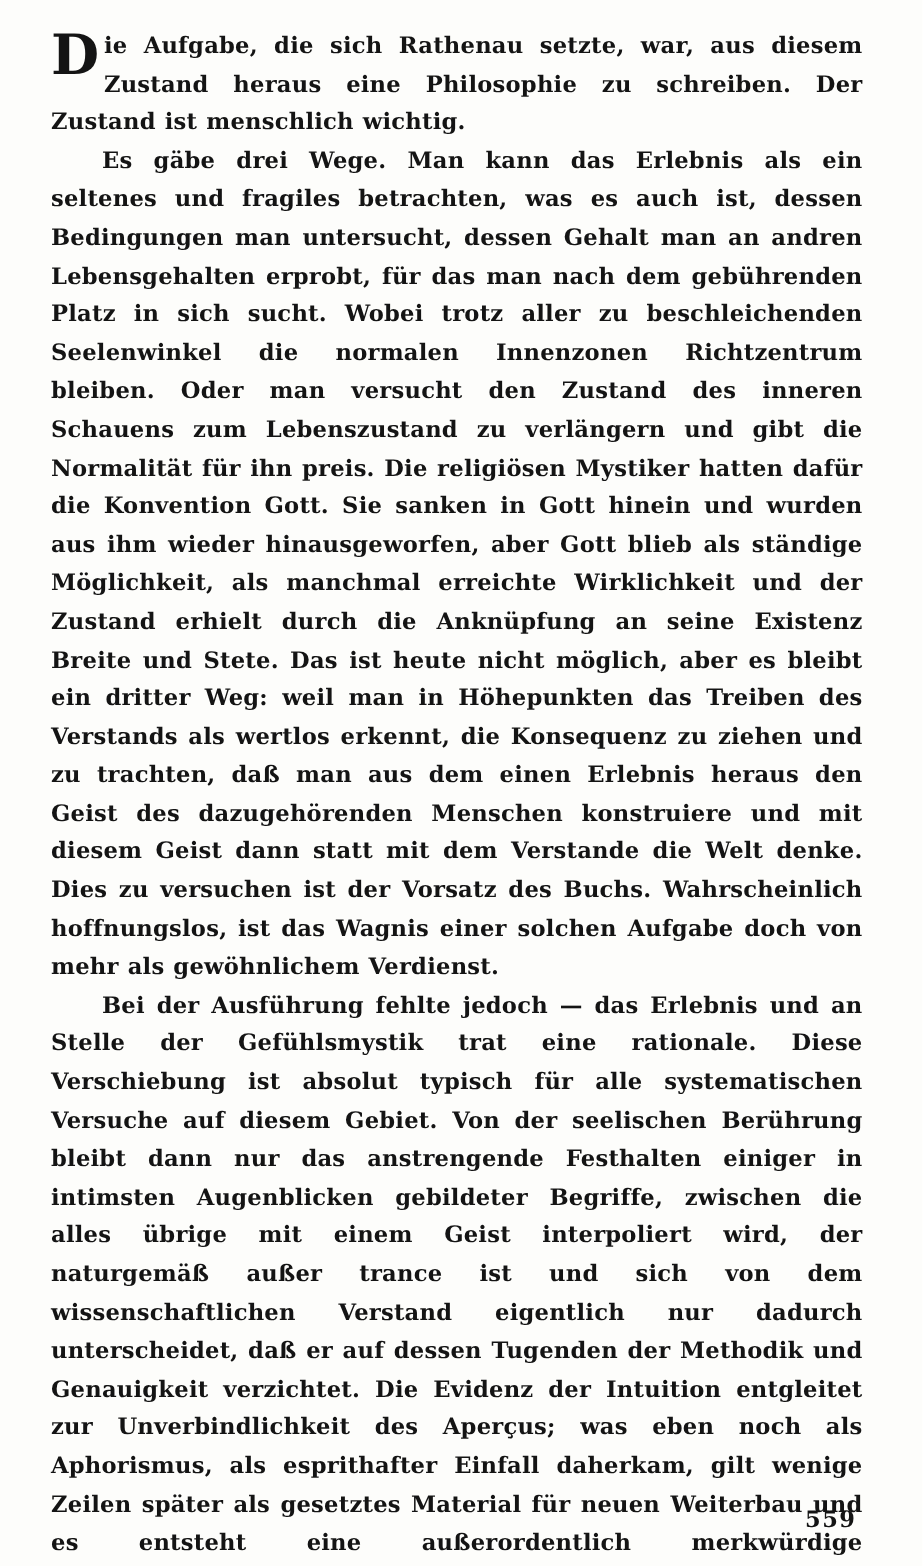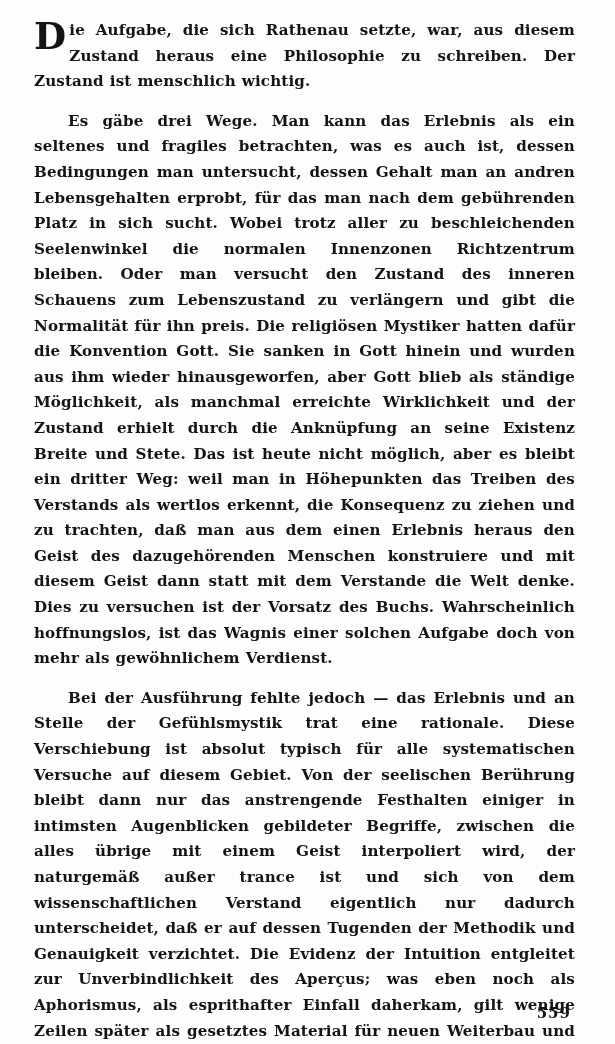--- a/index.html
+++ b/index.html
@@ -30,21 +30,21 @@
     text-justify: inter-word;
     letter-spacing: 0.15px;
     word-spacing: 0.6px;
     font-weight: 600;
   }
   .para {
     margin: 0;
     text-align: justify;
   }
   .para + .para {
-    margin-top: 14px;
+    margin-top: 0px;
   }
   .indent {
     text-indent: 34px;
   }
   
   .dropcap {
     float: left;
     font-family: "DejaVu Serif", serif;
     font-size: 37px;
     line-height: 30px;

